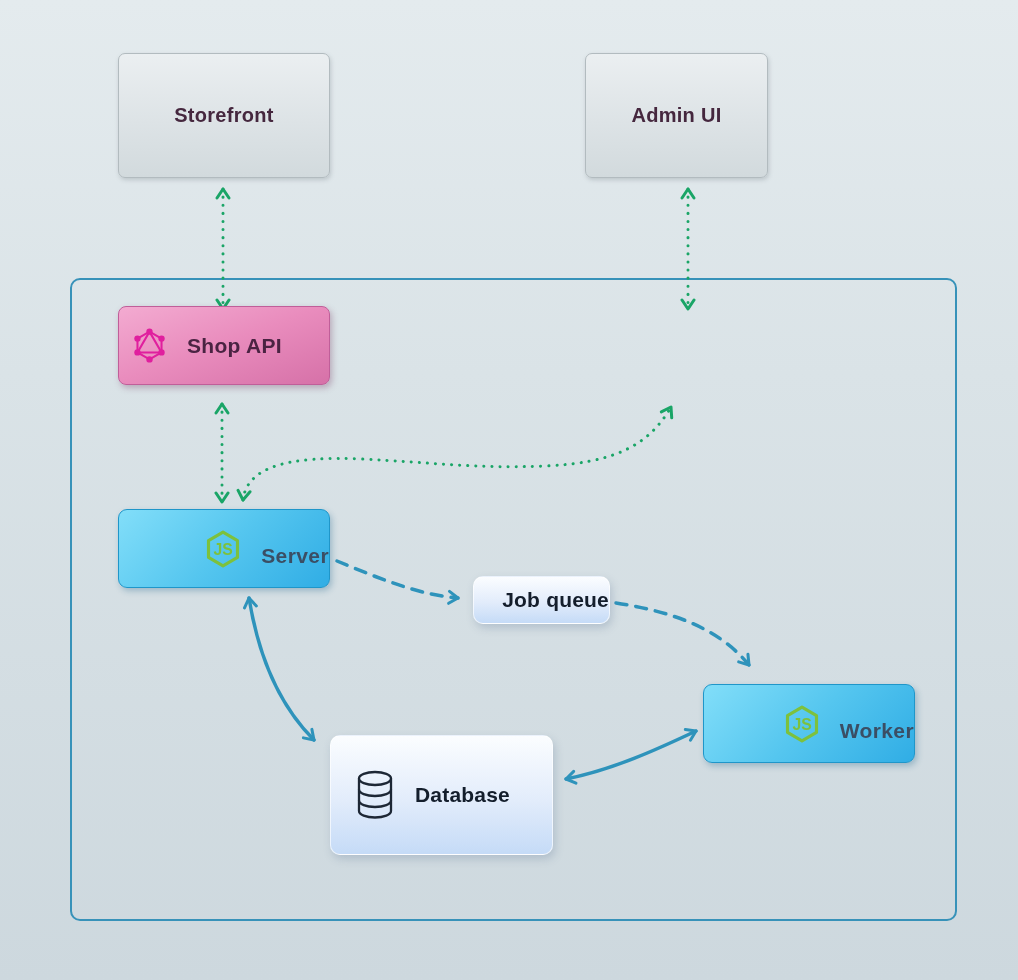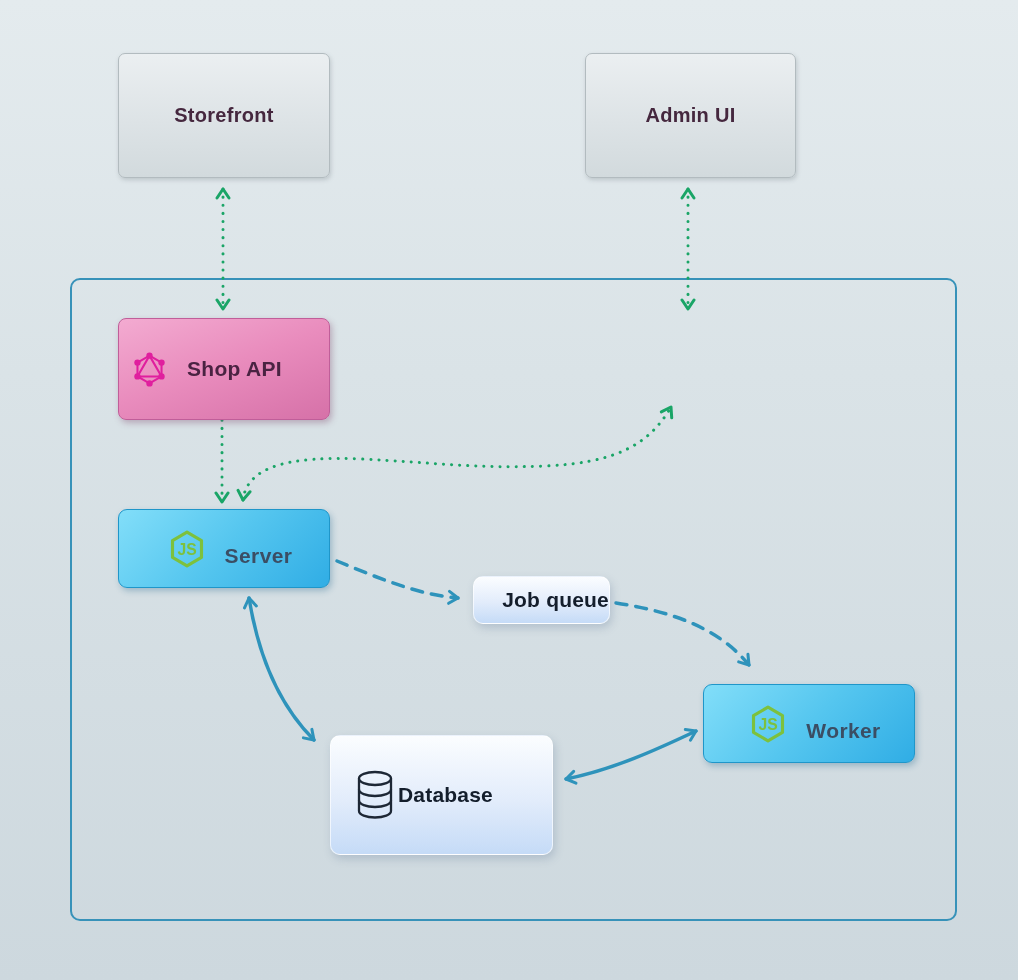--- a/index.html
+++ b/index.html
@@ -29,35 +29,35 @@
   
   .api{
     justify-content:flex-start;padding-left:12px;gap:19px;
     background:linear-gradient(160deg,#f3abd1 0%,#e98cbd 48%,#d671a8 100%);
     border:1px solid #c05e99;border-radius:8px;
     box-shadow:2px 3px 6px rgba(120,60,100,.35);
   }
   .api .label{font-size:21px;color:#4a2342;letter-spacing:.3px;}
   
   .svc{
-    justify-content:center;padding-left:10px;gap:17px;
+    justify-content:flex-end;padding-left:10px;gap:17px;
     background:linear-gradient(135deg,#82def9 0%,#55c6ef 50%,#30ade5 100%);
     border:1.5px solid #1f96c9;border-radius:9px;
     box-shadow:2px 3px 6px rgba(30,100,140,.32);
   }
   .svc .label{font-size:21px;color:#3b4e64;letter-spacing:.4px;margin-top:14px;}
   
   .store{
     background:linear-gradient(180deg,#fbfdff 0%,#e2ecfb 55%,#c5dbf7 100%);
     border:1px solid rgba(255,255,255,.65);border-radius:10px;
     box-shadow:2px 4px 9px rgba(110,130,160,.32);
   }
   .store .label{font-size:21px;color:#141e2c;letter-spacing:.2px;}
   .jobqueue{justify-content:flex-end;}
-  .database{justify-content:flex-start;padding-left:21px;}
+  .database{justify-content:flex-start;padding-left:21px;gap:17px;}
   .edge-dotted{fill:none;stroke:#1aa567;stroke-width:3;stroke-linecap:round;stroke-dasharray:0.1 8;}
   .edge-dashed{fill:none;stroke:#2e93bb;stroke-width:3.5;stroke-linecap:round;stroke-dasharray:11 9;}
   .edge-solid{fill:none;stroke:#2e93bb;stroke-width:3.5;stroke-linecap:round;}
 </style>
 </head>
 <body>
 
 <div class="canvas">
 
   <div class="container-box"></div>
@@ -79,25 +79,25 @@
     <path class="edge-dashed" d="M 337 561 C 376 577 418 595 458 598" marker-end="url(#chevB)"></path>
     <path class="edge-dashed" d="M 616 603 C 668 611 717 626 749 665" marker-end="url(#chevB)"></path>
     <path class="edge-solid" d="M 249 598 C 259 660 282 708 314 740" marker-start="url(#chevB)" marker-end="url(#chevB)"></path>
     <path class="edge-solid" d="M 566 779 C 612 770 658 749 696 731" marker-start="url(#chevB)" marker-end="url(#chevB)"></path>
   </svg>
 
   <div class="node ext" style="left:118px;top:53px;width:212px;height:125px;">
     <span class="label">Storefront</span>
   </div>
 
-  <div class="node ext" style="left:585px;top:53px;width:211px;height:125px;text-align:center;">
+  <div class="node ext" style="left:585px;top:53px;width:183px;height:125px;text-align:center;">
     <span class="label">Admin UI</span>
   </div>
 
-  <div class="node api" style="left:118px;top:318px;width:212px;height:102px;">
+  <div class="node api" style="left:118px;top:306px;width:212px;height:79px;">
     <svg width="37" height="37" viewBox="0 0 36 36">
       <g stroke="#e01f9e" stroke-width="2" fill="none">
         <path d="M18 4.5 L29.7 11.25 L29.7 24.75 L18 31.5 L6.3 24.75 L6.3 11.25 Z"></path>
         <path d="M18 4.5 L29.7 24.75 L6.3 24.75 Z"></path>
       </g>
       <g fill="#e01f9e">
         <circle cx="18" cy="4.5" r="3.1"></circle>
           <circle cx="29.7" cy="11.25" r="3.1"></circle>
         <circle cx="29.7" cy="24.75" r="3.1"></circle>
           <circle cx="18" cy="31.5" r="3.1"></circle>

